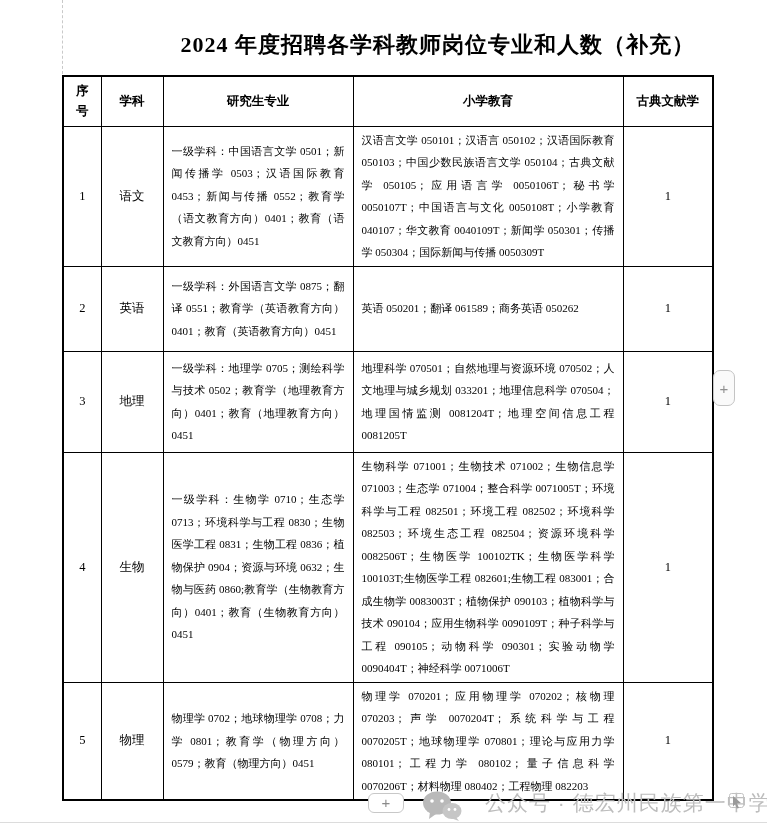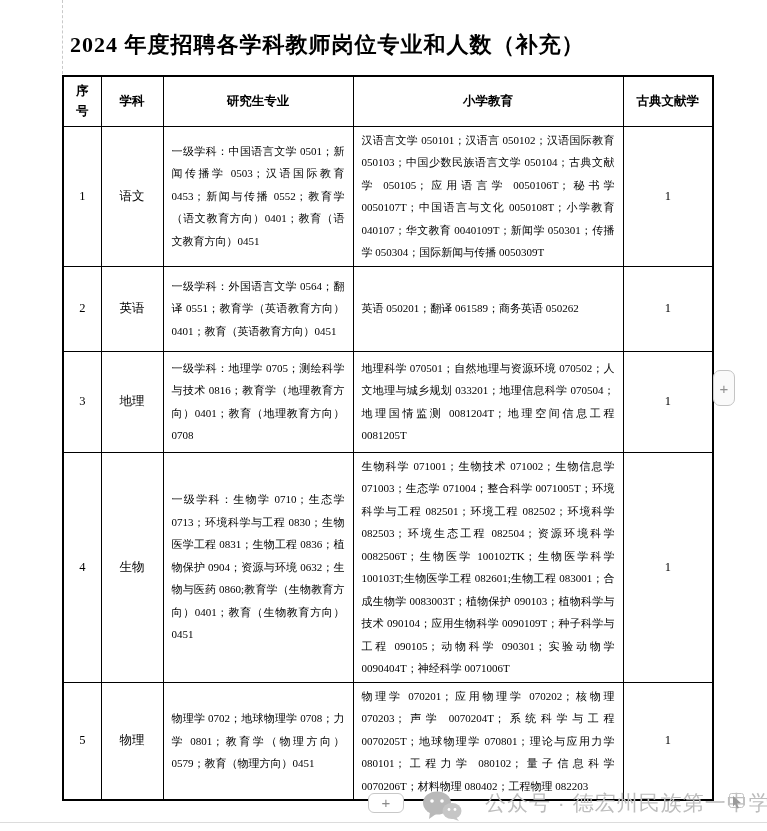--- a/index.html
+++ b/index.html
@@ -1,21 +1,21 @@
 <!DOCTYPE html>
 <html><head>
 <meta charset="utf-8">
 <style>
   html,body{margin:0;padding:0;background:#ffffff;}
   .canvas{position:relative;width:767px;height:831px;background:#ffffff;overflow:hidden;
           font-family:"Liberation Serif","DejaVu Serif",serif;color:#000;}
 
   .print-guide{position:absolute;left:62px;top:0;height:74px;width:0;border-left:1px dashed #c9c9c9;}
 
-  .doc-title{position:absolute;left:70px;top:30px;width:650px;text-align:left;
+  .doc-title{position:absolute;left:45px;top:30px;width:650px;text-align:right;
              font-size:22px;font-weight:bold;letter-spacing:1px;}
 
   table.recruit{position:absolute;left:62px;top:75px;border-collapse:collapse;table-layout:fixed;
                 width:650px;border:2px solid #000;}
   .recruit td,.recruit th{border:1px solid #000;vertical-align:middle;overflow:hidden;}
   .recruit th{font-family:"Liberation Sans","DejaVu Sans",sans-serif;font-weight:bold;
               font-size:12.5px;text-align:center;padding:0;}
   .recruit tr.hdr{height:50px;padding-left:39px;}
   .recruit tr.r1{height:137px;}
   .recruit tr.r2{height:85px;}
@@ -69,28 +69,28 @@
     <tr class="r1">
       <td class="c-center">1</td>
       <td class="c-center">语文</td>
       <td class="c-text">一级学科：中国语言文学 0501；新闻传播学 0503；汉语国际教育 0453；新闻与传播 0552；教育学（语文教育方向）0401；教育（语文教育方向）0451</td>
       <td class="c-text">汉语言文学 050101；汉语言 050102；汉语国际教育 050103；中国少数民族语言文学 050104；古典文献学 050105；应用语言学 0050106T；秘书学 0050107T；中国语言与文化 0050108T；小学教育 040107；华文教育 0040109T；新闻学 050301；传播学 050304；国际新闻与传播 0050309T</td>
       <td class="c-center">1</td>
     </tr>
     <tr class="r2">
       <td class="c-center">2</td>
       <td class="c-center">英语</td>
-      <td class="c-text">一级学科：外国语言文学 0564；翻译 0551；教育学（英语教育方向）0401；教育（英语教育方向）0451</td>
+      <td class="c-text">一级学科：外国语言文学 0875；翻译 0551；教育学（英语教育方向）0401；教育（英语教育方向）0451</td>
       <td class="c-text">英语 050201；翻译 061589；商务英语 050262</td>
       <td class="c-center">1</td>
     </tr>
     <tr class="r3">
       <td class="c-center">3</td>
       <td class="c-center">地理</td>
-      <td class="c-text">一级学科：地理学 0705；测绘科学与技术 0816；教育学（地理教育方向）0401；教育（地理教育方向）0708</td>
+      <td class="c-text">一级学科：地理学 0705；测绘科学与技术 0502；教育学（地理教育方向）0401；教育（地理教育方向）0451</td>
       <td class="c-text">地理科学 070501；自然地理与资源环境 070502；人文地理与城乡规划 033201；地理信息科学 070504；地理国情监测 0081204T；地理空间信息工程 0081205T</td>
       <td class="c-center">1</td>
     </tr>
     <tr class="r4">
       <td class="c-center">4</td>
       <td class="c-center">生物</td>
       <td class="c-text">一级学科：生物学 0710；生态学 0713；环境科学与工程 0830；生物医学工程 0831；生物工程 0836；植物保护 0904；资源与环境 0632；生物与医药 0860;教育学（生物教育方向）0401；教育（生物教育方向）0451</td>
       <td class="c-text">生物科学 071001；生物技术 071002；生物信息学 071003；生态学 071004；整合科学 0071005T；环境科学与工程 082501；环境工程 082502；环境科学 082503；环境生态工程 082504；资源环境科学 0082506T；生物医学 100102TK；生物医学科学 100103T;生物医学工程 082601;生物工程 083001；合成生物学 0083003T；植物保护 090103；植物科学与技术 090104；应用生物科学 0090109T；种子科学与工程 090105；动物科学 090301；实验动物学 0090404T；神经科学 0071006T</td>
       <td class="c-center">1</td>
     </tr>

